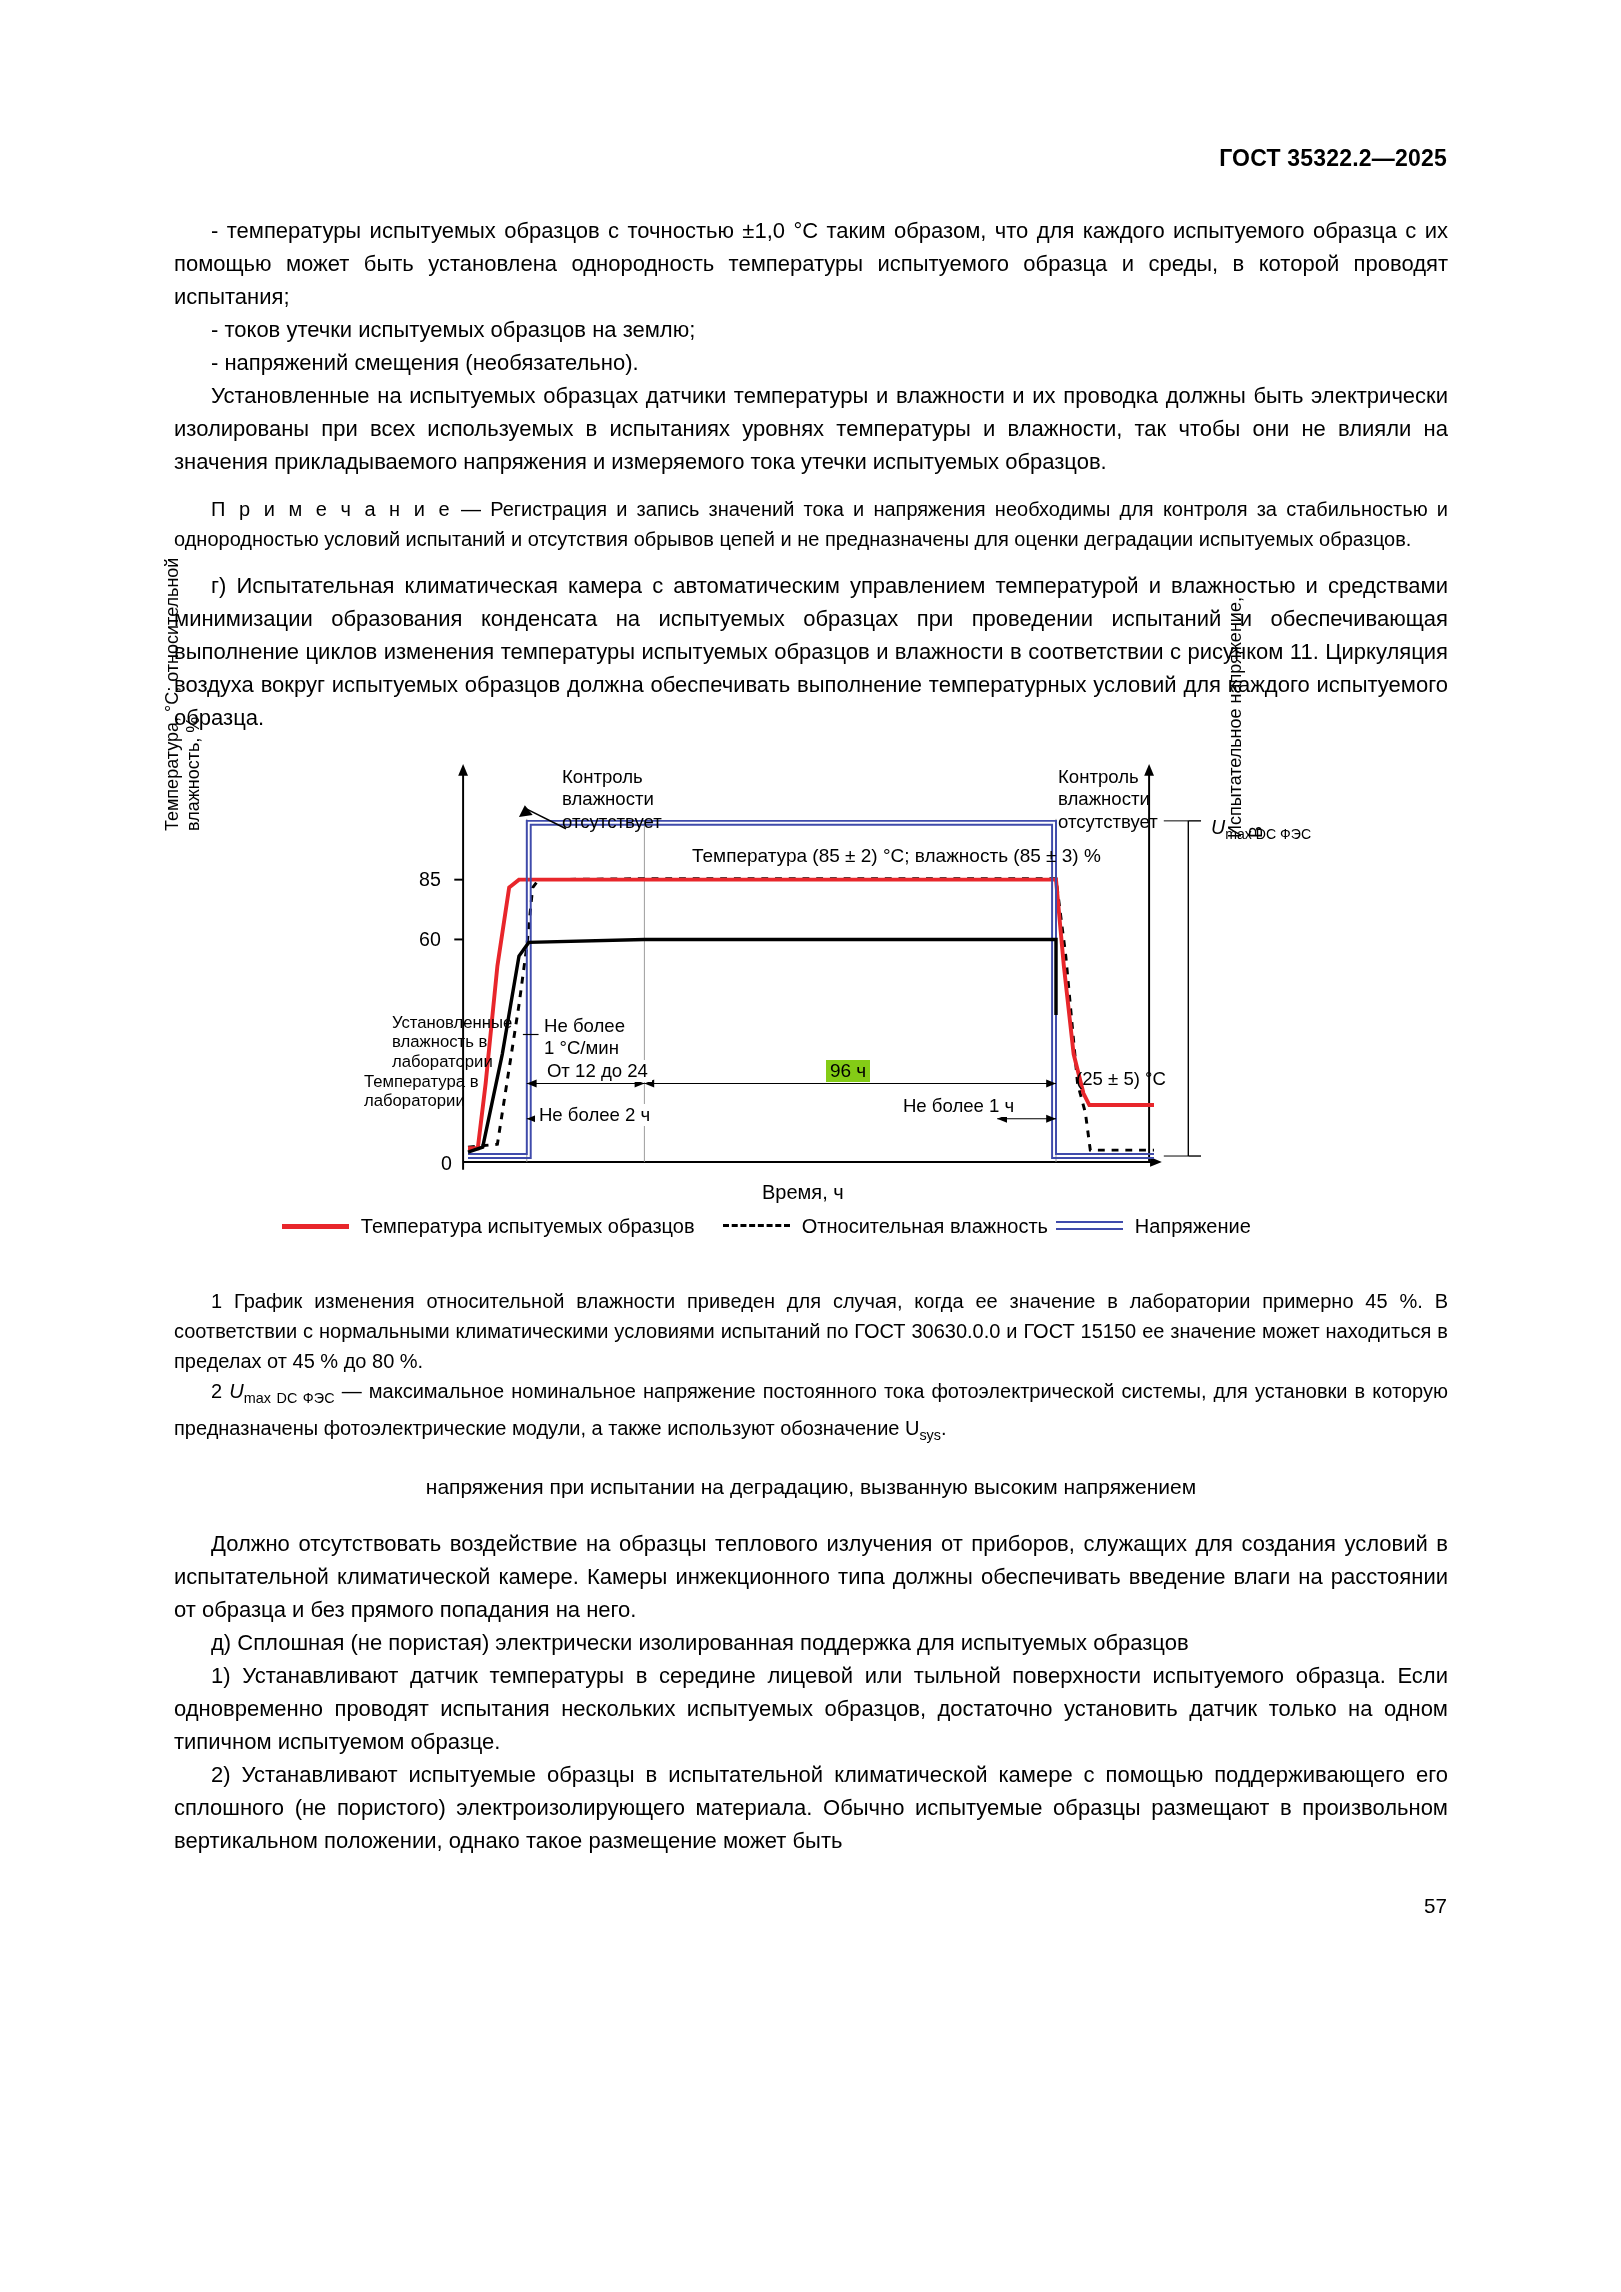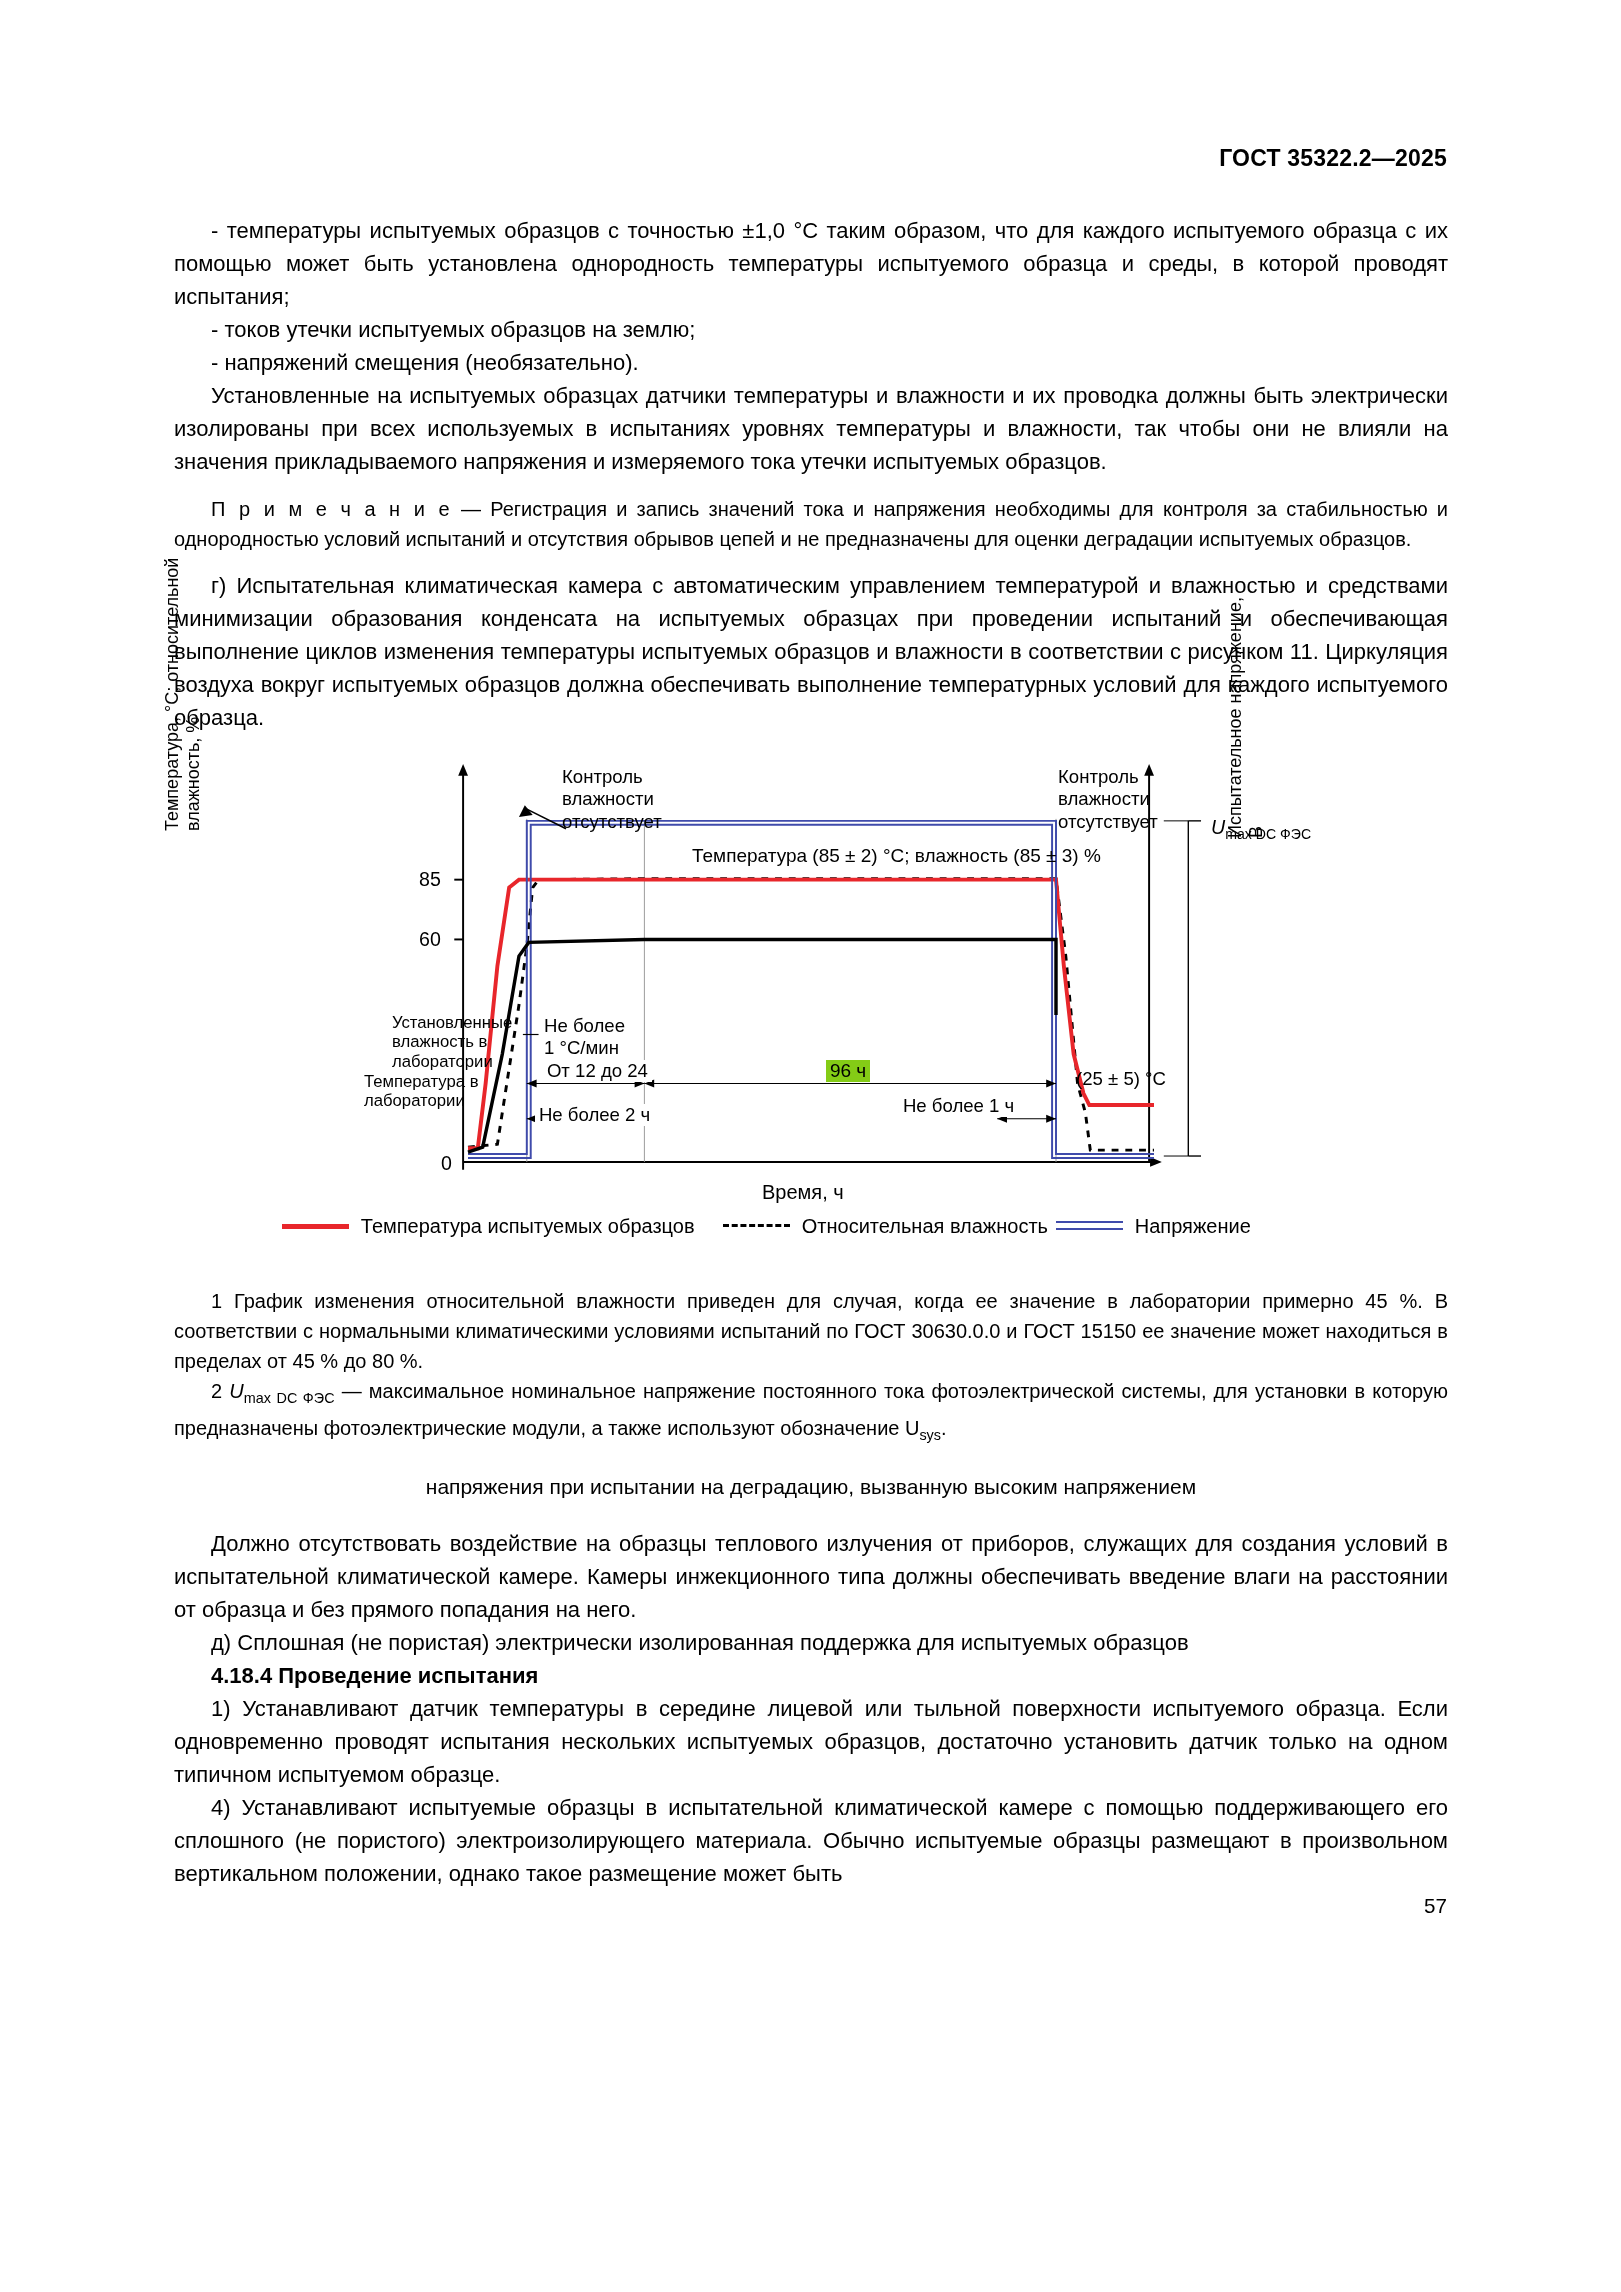--- a/index.html
+++ b/index.html
@@ -261,21 +261,20 @@
     </div>
 
     <div class="fig-caption">
       <span class="l2">напряжения при испытании на деградацию, вызванную высоким напряжением</span>
     </div>
 
     <div class="gap-l"></div>
 
     <p class="ind">Должно отсутствовать воздействие на образцы теплового излучения от приборов, служащих для создания условий в испытательной климатической камере. Камеры инжекционного типа должны обеспечивать введение влаги на расстоянии от образца и без прямого попадания на него.</p>
     <p class="ind">д) Сплошная (не пористая) электрически изолированная поддержка для испытуемых образцов</p>
-    <p class="subhead">4.18.4 Проведение испытания</p>
     <p class="ind">1) Устанавливают датчик температуры в середине лицевой или тыльной поверхности испытуемого образца. Если одновременно проводят испытания нескольких испытуемых образцов, достаточно установить датчик только на одном типичном испытуемом образце.</p>
-    <p class="ind">4) Устанавливают испытуемые образцы в испытательной климатической камере с помощью поддерживающего его сплошного (не пористого) электроизолирующего материала. Обычно испытуемые образцы размещают в произвольном вертикальном положении, однако такое размещение может быть</p>
+    <p class="ind">2) Устанавливают испытуемые образцы в испытательной климатической камере с помощью поддерживающего его сплошного (не пористого) электроизолирующего материала. Обычно испытуемые образцы размещают в произвольном вертикальном положении, однако такое размещение может быть</p>
 
   </div>
 
   <div class="pageno">57</div>
 </div>
 
 
 </body></html>

